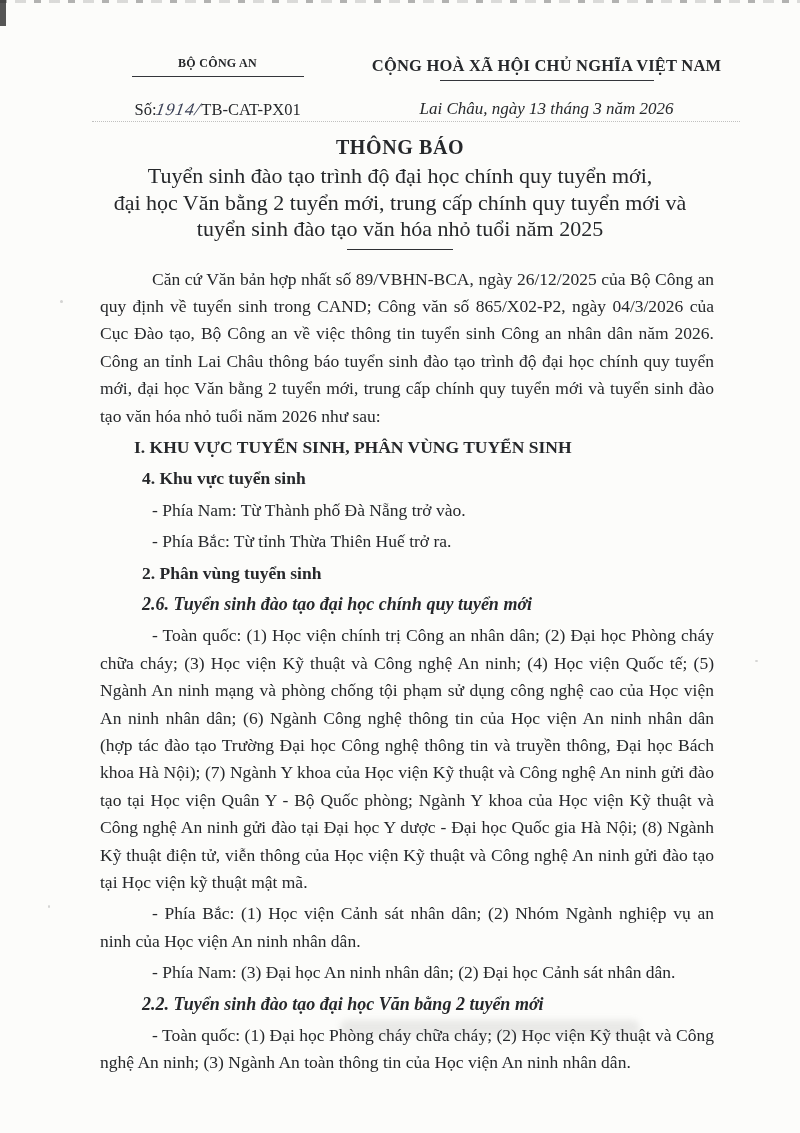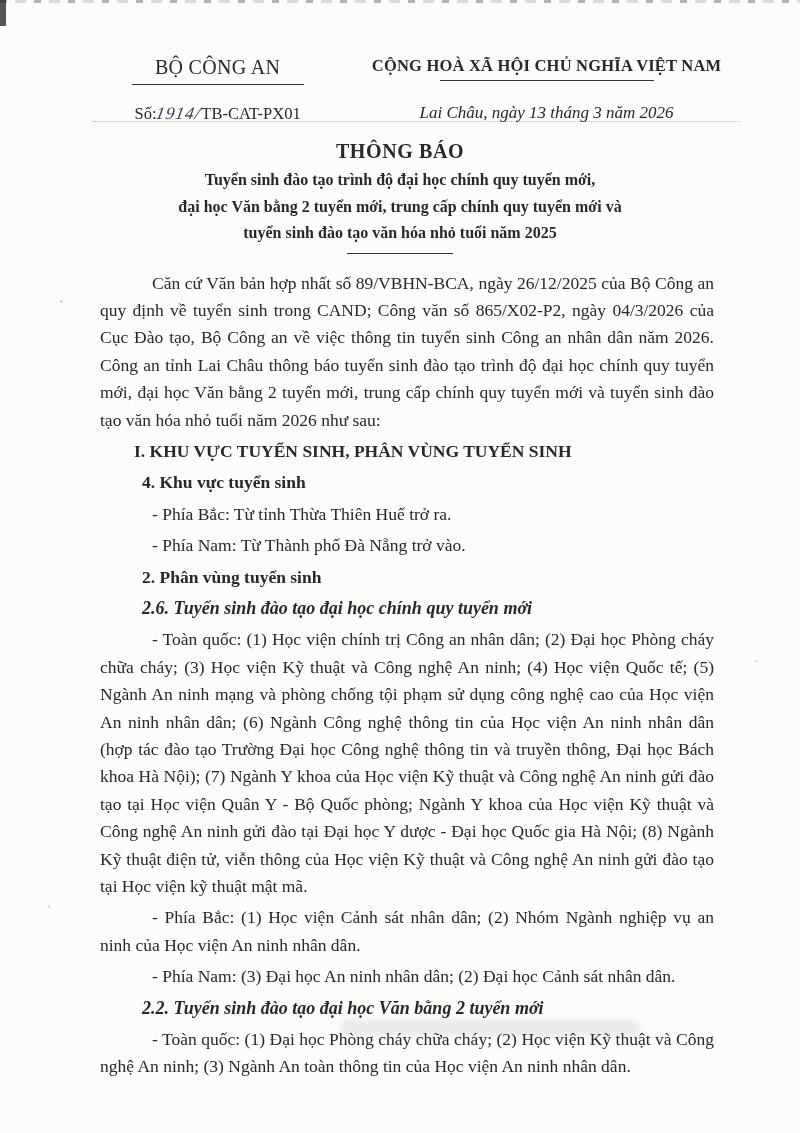--- a/index.html
+++ b/index.html
@@ -32,21 +32,21 @@
     border-radius:8px;filter:blur(3px);
   }
   .speck{position:absolute;background:rgba(90,90,90,.25);border-radius:50%;}
   
   .header{
     display:flex;justify-content:space-between;
     padding:56px 58px 0 84px;
   }
   .hdr-left{width:272px;text-align:center;}
   .hdr-right{width:398px;text-align:center;}
-  .hdr-org1{font-weight:normal;font-size:20px;letter-spacing:.3px;}
+  .hdr-org1{font-weight:bold;font-size:12px;letter-spacing:.3px;}
   .hdr-org2{font-weight:bold;font-size:16.5px;letter-spacing:.3px;margin-top:3px;}
   .hdr-rule-left{width:172px;border-top:1.6px solid #33353a;margin:5px auto 0;}
   .hdr-nat{font-weight:bold;font-size:16.5px;letter-spacing:.2px;}
   .hdr-motto{font-weight:bold;font-size:17px;margin-top:4px;}
   .hdr-rule-right{width:214px;border-top:1.6px solid #33353a;margin:4px auto 0;}
   .hdr-row2{
     display:flex;justify-content:space-between;
     padding:18px 58px 0 84px;
   }
   .doc-number{width:272px;text-align:center;font-size:16.5px;white-space:nowrap;}
@@ -55,21 +55,21 @@
     font-style:italic;
     transform:skewX(-10deg);
     color:#3b4156;
     font-size:17.5px;
     letter-spacing:1px;
   }
   .dateline{width:398px;text-align:center;font-style:italic;font-size:17px;}
   
   .title-block{text-align:center;margin-top:16px;padding:0 70px;}
   .title-main{font-weight:bold;font-size:20px;letter-spacing:.6px;}
-  .title-sub{font-weight:bold;font-size:16px;line-height:26.5px;margin-top:4px;}
+  .title-sub{font-weight:normal;font-size:22px;line-height:26.5px;margin-top:4px;}
   .title-rule{width:106px;border-top:1.7px solid #2e3034;margin:6px auto 0;}
   
   .body-text{
     padding:16px 86px 0 100px;
     font-size:17.5px;
     line-height:27.4px;
     text-align:justify;
   }
   .body-text p{margin:0 0 4px;}
   .para{text-indent:52px;}
@@ -114,22 +114,22 @@
       <div>đại học Văn bằng 2 tuyển mới, trung cấp chính quy tuyển mới và</div>
       <div>tuyển sinh đào tạo văn hóa nhỏ tuổi năm 2025</div>
     </div>
     <div class="title-rule"></div>
   </div>
 
   <div class="body-text">
     <p class="para">Căn cứ Văn bản hợp nhất số 89/VBHN-BCA, ngày 26/12/2025 của Bộ Công an quy định về tuyển sinh trong CAND; Công văn số 865/X02-P2, ngày 04/3/2026 của Cục Đào tạo, Bộ Công an về việc thông tin tuyển sinh Công an nhân dân năm 2026. Công an tỉnh Lai Châu thông báo tuyển sinh đào tạo trình độ đại học chính quy tuyển mới, đại học Văn bằng 2 tuyển mới, trung cấp chính quy tuyển mới và tuyển sinh đào tạo văn hóa nhỏ tuổi năm 2026 như sau:</p>
     <p class="h-sec">I. KHU VỰC TUYỂN SINH, PHÂN VÙNG TUYỂN SINH</p>
     <p class="h-num">4. Khu vực tuyển sinh</p>
+    <p class="dash-line">- Phía Nam: Từ Thành phố Đà Nẵng trở vào.</p>
     <p class="dash-line">- Phía Bắc: Từ tỉnh Thừa Thiên Huế trở ra.</p>
-    <p class="dash-line">- Phía Nam: Từ Thành phố Đà Nẵng trở vào.</p>
     <p class="h-num">2. Phân vùng tuyển sinh</p>
     <p class="h-sub">2.6. Tuyển sinh đào tạo đại học chính quy tuyển mới</p>
     <p class="para">- Toàn quốc: (1) Học viện chính trị Công an nhân dân; (2) Đại học Phòng cháy chữa cháy; (3) Học viện Kỹ thuật và Công nghệ An ninh; (4) Học viện Quốc tế; (5) Ngành An ninh mạng và phòng chống tội phạm sử dụng công nghệ cao của Học viện An ninh nhân dân; (6) Ngành Công nghệ thông tin của Học viện An ninh nhân dân (hợp tác đào tạo Trường Đại học Công nghệ thông tin và truyền thông, Đại học Bách khoa Hà Nội); (7) Ngành Y khoa của Học viện Kỹ thuật và Công nghệ An ninh gửi đào tạo tại Học viện Quân Y - Bộ Quốc phòng; Ngành Y khoa của Học viện Kỹ thuật và Công nghệ An ninh gửi đào tại Đại học Y dược - Đại học Quốc gia Hà Nội; (8) Ngành Kỹ thuật điện tử, viễn thông của Học viện Kỹ thuật và Công nghệ An ninh gửi đào tạo tại Học viện kỹ thuật mật mã.</p>
     <p class="para">- Phía Bắc: (1) Học viện Cảnh sát nhân dân; (2) Nhóm Ngành nghiệp vụ an ninh của Học viện An ninh nhân dân.</p>
     <p class="para">- Phía Nam: (3) Đại học An ninh nhân dân; (2) Đại học Cảnh sát nhân dân.</p>
     <p class="h-sub">2.2. Tuyển sinh đào tạo đại học Văn bằng 2 tuyển mới</p>
     <p class="para">- Toàn quốc: (1) Đại học Phòng cháy chữa cháy; (2) Học viện Kỹ thuật và Công nghệ An ninh; (3) Ngành An toàn thông tin của Học viện An ninh nhân dân.</p>
   </div>
 
 </div>

